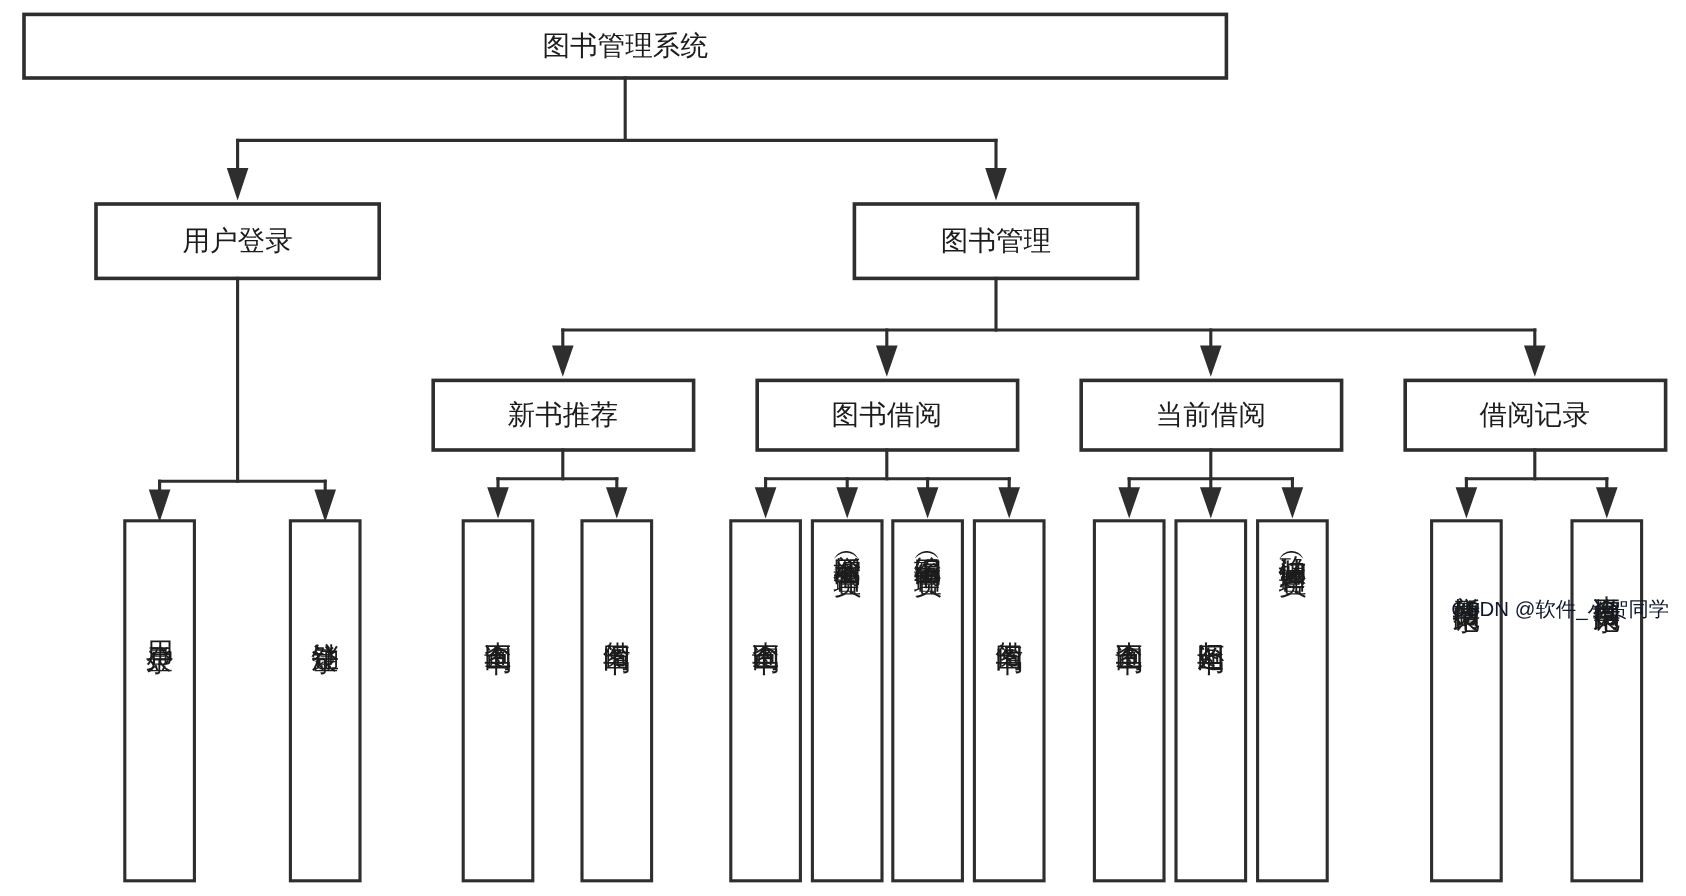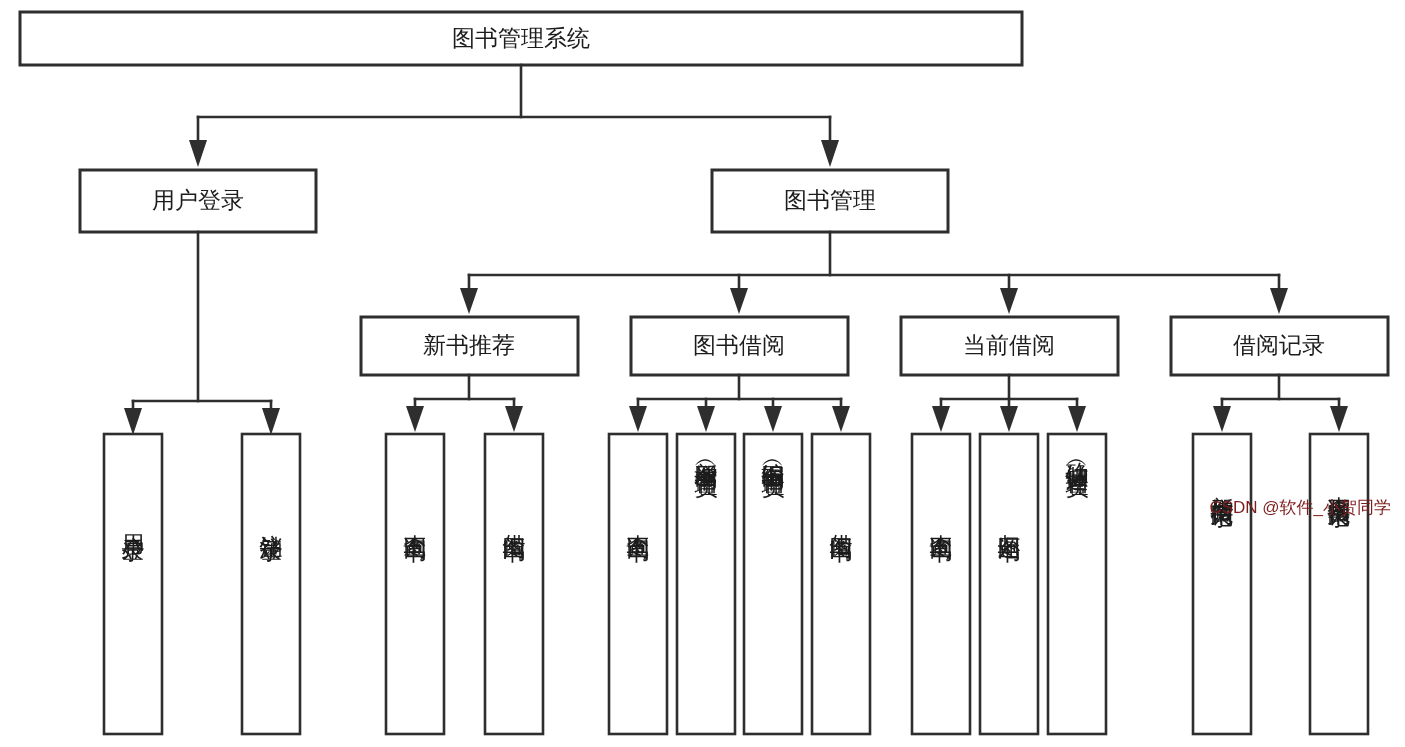--- a/index.html
+++ b/index.html
@@ -72,21 +72,21 @@
     white-space: nowrap;
     pointer-events: none;
     transform: translateX(-50%);
   }
   .watermark {
     position: absolute;
     right: 14px;
     bottom: 6px;
     font-family: "Liberation Sans", "DejaVu Sans", sans-serif;
     font-size: 17px;
-    color: #7f1d1d;
+    color: #0f172a;
     white-space: nowrap;
     pointer-events: none;
   }
 </style>
 </head>
 <body>
 
 <div id="diagram-root">
 
   <svg id="flowchart" viewBox="0 0 1405 747">

